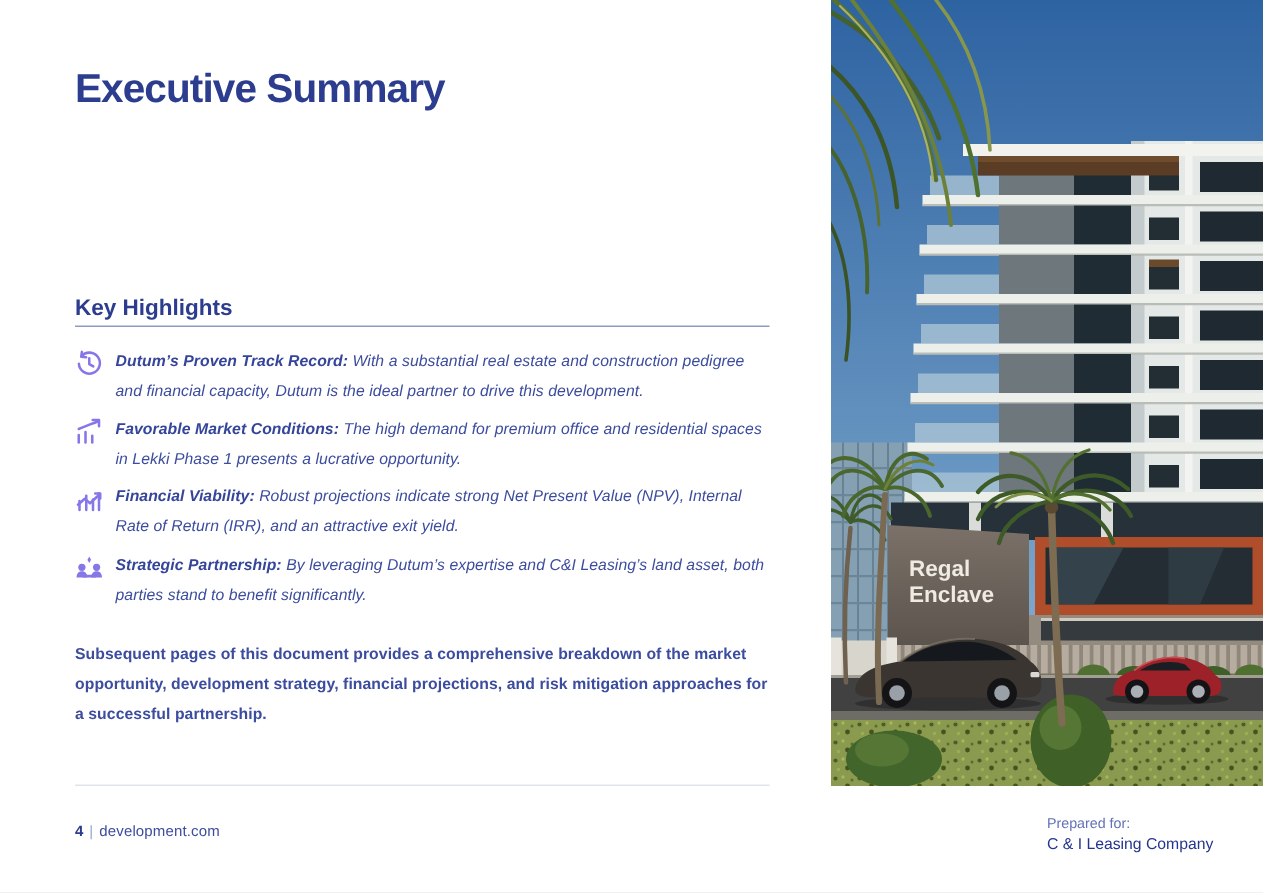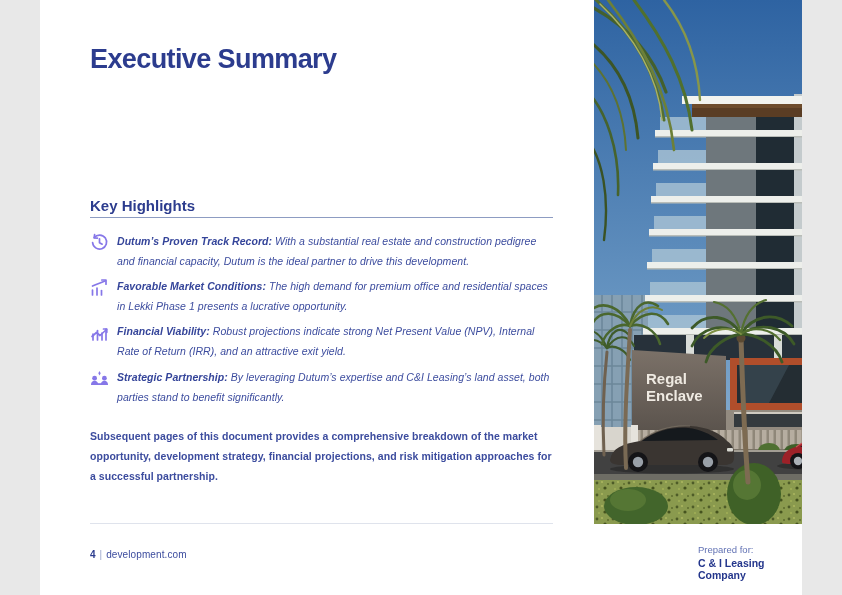--- a/index.html
+++ b/index.html
@@ -1,19 +1,19 @@
 <!DOCTYPE html>
 <html><head>
 <meta charset="utf-8">
 <style>
   * { margin:0; padding:0; box-sizing:border-box; }
   html,body { background:#e8e8e8; }
   body { font-family:"Liberation Sans", sans-serif; }
   .canvas {
-    position:relative; width:762px; height:595px;
+    position:relative; width:842px; height:595px;
     background:#ffffff; overflow:hidden; margin:0 auto;
   }
   .content { position:absolute; left:50px; top:0; width:463px; }
   .title {
     position:absolute; left:0; top:44px;
     font-size:27px; font-weight:800; letter-spacing:-0.6px;
     color:#2c3c8e;
   }
   .intro { position:absolute; left:0; top:101px; width:463px; }
   .intro p, .closing, .hl-text {
@@ -40,23 +40,23 @@
   .footer-rule {
     position:absolute; left:50px; top:523px; width:463px; height:0;
     border-top:1px solid #dfe3ec;
   }
   .footer-left {
     position:absolute; left:50px; top:549px; font-size:10px; color:#3c4c9e;
   }
   .footer-left .pg { font-weight:700; color:#2c3c8e; }
   .footer-left .sep { color:#9aa5cc; margin:0 4px; }
   .footer-left .site { letter-spacing:0.1px; }
-  .prepared { position:absolute; left:658px; top:544px; line-height:12.5px; }
+  .prepared { position:absolute; left:698px; top:544px; line-height:12.5px; }
   .prepared .lbl { font-size:9.5px; color:#6272b4; display:block; }
-  .prepared .name { font-size:10.5px; font-weight:700; color:#24368c; display:block; }
+  .prepared .name { font-size:10.5px; font-weight:400; color:#24368c; display:block; }
   .photo {
     position:absolute; left:554px; top:0; width:288px; height:524px; overflow:hidden;
   }
   .photo svg { display:block; }
 </style>
 </head>
 <body>
 
 <div class="canvas">
 

